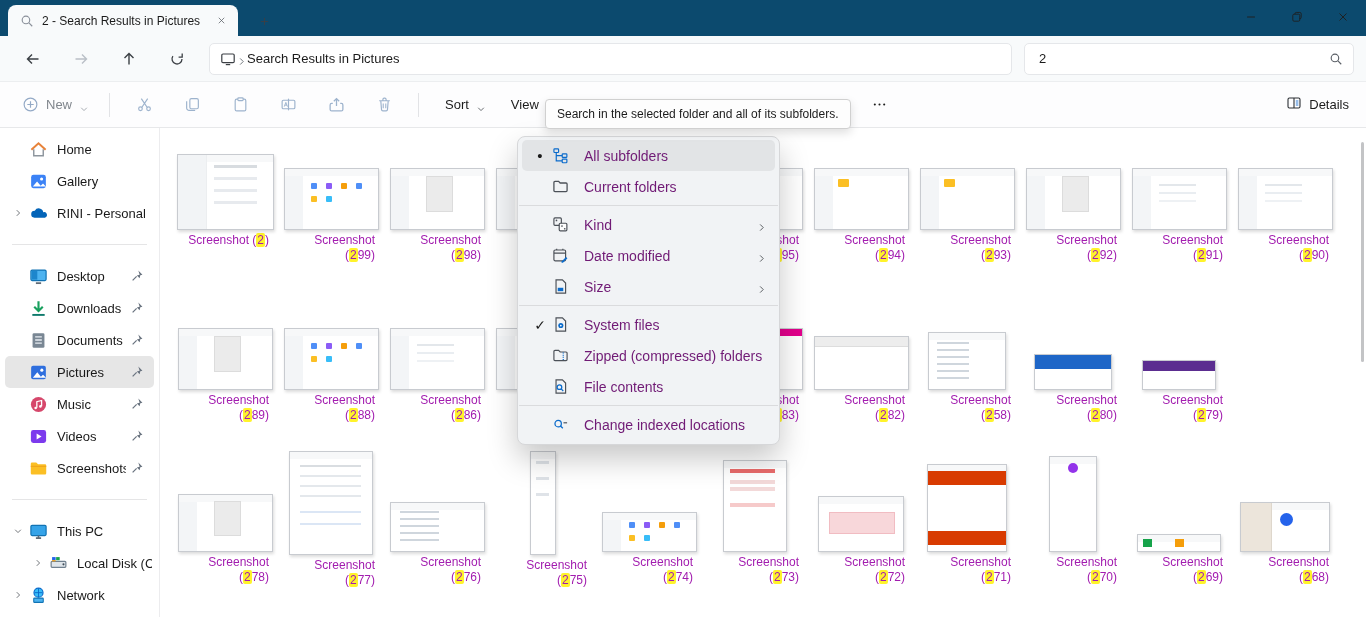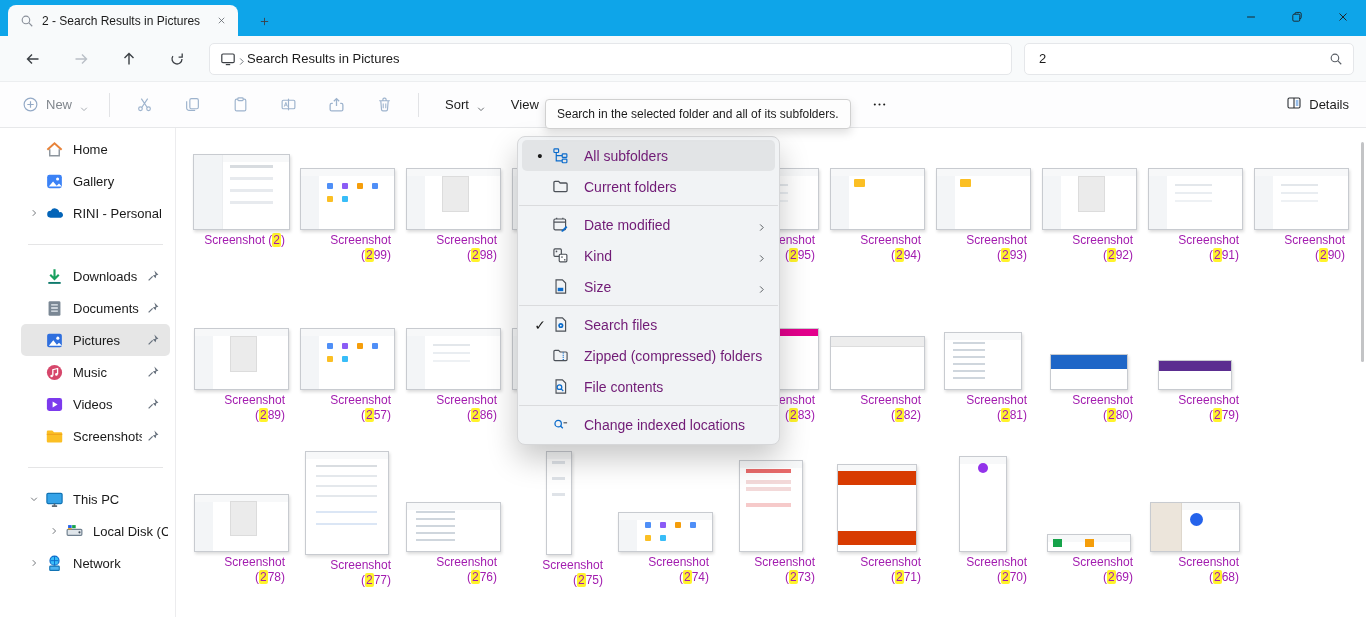--- a/index.html
+++ b/index.html
@@ -1,20 +1,20 @@
 <!DOCTYPE html>
 <html><head>
 <meta charset="utf-8">
 <style>
   html,body{margin:0;padding:0;}
   body{width:1366px;height:618px;overflow:hidden;font-family:"Liberation Sans",sans-serif;background:#fff;-webkit-font-smoothing:antialiased;}
   .app{position:relative;width:1366px;height:618px;background:#fff;}
 
   
-  .titlebar{position:relative;height:36px;background:#0ea5e9;}
+  .titlebar{position:relative;height:36px;background:#0c4a6e;}
   .tab{position:absolute;left:8px;top:5px;width:230px;height:31px;background:#f8fafb;border-radius:8px 8px 0 0;display:flex;align-items:center;padding:0 8px 0 12px;box-sizing:border-box;gap:8px;}
   .tab-icon{width:14px;height:14px;color:#8a909a;flex:0 0 auto;}
   .tab-title{flex:1;font-size:12px;color:#1b1b1b;white-space:nowrap;overflow:hidden;}
   .tab-close{width:18px;height:18px;border-radius:4px;color:#5a5f66;display:flex;align-items:center;justify-content:center;}
   .tab-close svg{width:11px;height:11px;}
   .newtab-btn{position:absolute;left:252px;top:9px;width:24px;height:24px;border-radius:5px;color:#3b3f44;display:flex;align-items:center;justify-content:center;}
   .newtab-btn svg{width:13px;height:13px;}
   .win-controls{position:absolute;right:0;top:0;height:34px;display:flex;}
   .wc{width:46px;height:34px;display:flex;align-items:center;justify-content:center;color:#1f1f1f;}
   .wc svg{width:14px;height:14px;}
@@ -46,21 +46,21 @@
   .tb-txtbtn .i-chevron{width:10px;height:10px;color:#55595e;}
   .tb-spacer{width:298px;flex:0 0 auto;}
   .tb-ellipsis{width:34px;height:32px;display:flex;align-items:center;justify-content:center;color:#1b1b1b;border-radius:5px;flex:0 0 auto;}
   .tb-ellipsis svg{width:15px;height:15px;}
   .tb-flex{flex:1;}
   .tb-details{height:32px;display:flex;align-items:center;gap:7px;padding:0 9px;margin-right:8px;border-radius:5px;flex:0 0 auto;}
   .tb-details svg{width:16px;height:16px;}
   .tb-details .lbl{font-size:13px;color:#1b1b1b;}
 
   
-  .main{display:flex;height:489px;padding-left:16px;}
+  .main{display:flex;height:489px;}
   .sidebar{width:160px;box-sizing:border-box;border-right:1px solid #ececee;padding-top:5px;overflow:hidden;flex:0 0 auto;}
   .side-item{height:32px;margin:0 5px;padding:0 2px;border-radius:5px;display:flex;align-items:center;}
   .side-item.selected{background:#e6e6e6;}
   .side-expander{width:22px;height:12px;display:flex;align-items:center;justify-content:center;color:#5f6368;flex:0 0 auto;}
   .side-expander svg{width:10px;height:10px;}
   .side-item.indent .side-expander{margin-left:20px;}
   .side-icon{width:19px;height:19px;margin-right:9px;flex:0 0 auto;}
   .side-icon svg{width:19px;height:19px;}
   .side-label{font-size:13px;color:#191919;white-space:nowrap;overflow:hidden;flex:1;}
   .side-pin{width:14px;height:14px;margin-left:4px;margin-right:8px;color:#68727e;flex:0 0 auto;}
@@ -322,20 +322,33 @@
           </span>
           <span class="side-icon"><svg viewBox="0 0 16 16">
               <path d="M4.6 11.5a2.9 2.9 0 01.3-5.8A3.8 3.8 0 0112 6.9a2.4 2.4 0 011.4 4.6z" fill="#0364b8"></path>
             </svg></span>
           <span class="side-label">RINI - Personal</span>
         </div>
         <div class="side-sep"></div>
         <div class="side-item">
           <span class="side-expander"></span>
           <span class="side-icon"><svg viewBox="0 0 16 16">
+              <rect x="1.6" y="2.6" width="12.8" height="8.8" rx="1" fill="#4db3f0" stroke="#1173b4" stroke-width="1"></rect>
+              <rect x="2.4" y="3.4" width="4.6" height="7.2" fill="#1d86cc"></rect>
+              <path d="M5.8 13.6h4.4" stroke="#5f6b76" stroke-width="1.5"></path>
+            </svg></span>
+          <span class="side-label">Desktop</span>
+          <span class="side-pin"><svg viewBox="0 0 16 16">
+              <path d="M9.5 1.8L14.2 6.5l-2.4.6-.8 3.4-3.2-3.2 3.2-.8z" fill="currentColor"></path>
+              <path d="M7.6 8.4L3 13" stroke="currentColor" stroke-width="1.4" fill="none"></path>
+            </svg></span>
+        </div>
+        <div class="side-item">
+          <span class="side-expander"></span>
+          <span class="side-icon"><svg viewBox="0 0 16 16">
               <path d="M8 1.8v8M4.4 6.6L8 10.2l3.6-3.6" fill="none" stroke="#18a05e" stroke-width="1.8"></path>
               <path d="M2.8 13.4h10.4" stroke="#0f7a6c" stroke-width="1.6"></path>
             </svg></span>
           <span class="side-label">Downloads</span>
           <span class="side-pin"><svg viewBox="0 0 16 16">
               <path d="M9.5 1.8L14.2 6.5l-2.4.6-.8 3.4-3.2-3.2 3.2-.8z" fill="currentColor"></path>
               <path d="M7.6 8.4L3 13" stroke="currentColor" stroke-width="1.4" fill="none"></path>
             </svg></span>
         </div>
         <div class="side-item">
@@ -491,21 +504,21 @@
               <div class="file-label"><span>Screenshot (</span><span class="hl">2</span><span>90)</span></div>
             </div>
           </div>
           <div class="file-row row2">
             <div class="file-cell">
               <div class="thumb v-explorer-menu" style="width: 95px; height: 62px;"></div>
               <div class="file-label"><span>Screenshot (</span><span class="hl">2</span><span>89)</span></div>
             </div>
             <div class="file-cell">
               <div class="thumb v-explorer-icons" style="width: 95px; height: 62px;"></div>
-              <div class="file-label"><span>Screenshot (</span><span class="hl">2</span><span>57)</span></div>
+              <div class="file-label"><span>Screenshot (</span><span class="hl">2</span><span>88)</span></div>
             </div>
             <div class="file-cell">
               <div class="thumb v-explorer" style="width: 95px; height: 62px;"></div>
               <div class="file-label"><span>Screenshot (</span><span class="hl">2</span><span>86)</span></div>
             </div>
             <div class="file-cell">
               <div class="thumb v-explorer" style="width: 95px; height: 62px;"></div>
               <div class="file-label"><span>Screenshot (</span><span class="hl">2</span><span>85)</span></div>
             </div>
             <div class="file-cell">
@@ -515,21 +528,21 @@
             <div class="file-cell">
               <div class="thumb v-pink" style="width: 95px; height: 62px;"></div>
               <div class="file-label"><span>Screenshot (</span><span class="hl">2</span><span>83)</span></div>
             </div>
             <div class="file-cell">
               <div class="thumb v-finder" style="width: 95px; height: 54px;"></div>
               <div class="file-label"><span>Screenshot (</span><span class="hl">2</span><span>82)</span></div>
             </div>
             <div class="file-cell">
               <div class="thumb v-tree" style="width: 78px; height: 58px;"></div>
-              <div class="file-label"><span>Screenshot (</span><span class="hl">2</span><span>81)</span></div>
+              <div class="file-label"><span>Screenshot (</span><span class="hl">2</span><span>58)</span></div>
             </div>
             <div class="file-cell">
               <div class="thumb v-blue-banner" style="width: 78px; height: 36px;"></div>
               <div class="file-label"><span>Screenshot (</span><span class="hl">2</span><span>80)</span></div>
             </div>
             <div class="file-cell">
               <div class="thumb v-purple-banner" style="width: 74px; height: 30px;"></div>
               <div class="file-label"><span>Screenshot (</span><span class="hl">2</span><span>79)</span></div>
             </div>
           </div>
@@ -550,20 +563,24 @@
               <div class="thumb v-strip" style="width: 26px; height: 104px;"></div>
               <div class="file-label"><span>Screenshot (</span><span class="hl">2</span><span>75)</span></div>
             </div>
             <div class="file-cell">
               <div class="thumb v-explorer-icons" style="width: 95px; height: 40px;"></div>
               <div class="file-label"><span>Screenshot (</span><span class="hl">2</span><span>74)</span></div>
             </div>
             <div class="file-cell">
               <div class="thumb v-product" style="width: 64px; height: 92px;"></div>
               <div class="file-label"><span>Screenshot (</span><span class="hl">2</span><span>73)</span></div>
+            </div>
+            <div class="file-cell">
+              <div class="thumb v-pink-alert" style="width: 86px; height: 56px;"></div>
+              <div class="file-label"><span>Screenshot (</span><span class="hl">2</span><span>72)</span></div>
             </div>
             <div class="file-cell">
               <div class="thumb v-office-red" style="width: 80px; height: 88px;"></div>
               <div class="file-label"><span>Screenshot (</span><span class="hl">2</span><span>71)</span></div>
             </div>
             <div class="file-cell">
               <div class="thumb v-account-panel" style="width: 48px; height: 96px;"></div>
               <div class="file-label"><span>Screenshot (</span><span class="hl">2</span><span>70)</span></div>
             </div>
             <div class="file-cell">
@@ -592,66 +609,66 @@
         <span class="mi-label">All subfolders</span>
       </div>
       <div class="menu-item">
         <span class="mi-state"></span>
         <span class="mi-icon"><svg viewBox="0 0 16 16">
             <path d="M1.8 4.2a1 1 0 011-1h3.4l1.5 1.5h5.5a1 1 0 011 1v6.1a1 1 0 01-1 1H2.8a1 1 0 01-1-1z" fill="none" stroke="#4c5158" stroke-width="1.2"></path>
           </svg></span>
         <span class="mi-label">Current folders</span>
       </div>
       <div class="menu-sep"></div>
-      <div class="menu-item">
-        <span class="mi-state"></span>
-        <span class="mi-icon"><svg viewBox="0 0 16 16">
-            <rect x="1.8" y="2.8" width="11" height="10.2" rx="1.2" fill="none" stroke="#4c5158" stroke-width="1.1"></rect>
-            <path d="M1.8 5.8h11M4.4 2.8V1.6M10.2 2.8V1.6" stroke="#4c5158" stroke-width="1.1"></path>
-            <path d="M9 13.6l4.2-4.2 1.3 1.3-4.2 4.2H9z" fill="#0b6bcb"></path>
-          </svg></span>
-        <span class="mi-label">Date modified</span>
-        <span class="mi-chevron"><svg viewBox="0 0 16 16">
-            <path d="M6 3.5L10.5 8 6 12.5" fill="none" stroke="currentColor" stroke-width="1.4"></path>
-          </svg></span>
-      </div>
       <div class="menu-item">
         <span class="mi-state"></span>
         <span class="mi-icon"><svg viewBox="0 0 16 16">
             <rect x="1.8" y="1.8" width="7" height="7" rx="1" fill="none" stroke="#4c5158" stroke-width="1.1"></rect>
             <circle cx="4.2" cy="4.2" r=".8" fill="#4c5158"></circle>
             <rect x="6.8" y="6.8" width="7.2" height="7.2" rx="1" fill="#fdfdfd" stroke="#4c5158" stroke-width="1.1"></rect>
             <circle cx="9.4" cy="9.4" r=".8" fill="#4c5158"></circle>
             <circle cx="12" cy="12" r=".8" fill="#4c5158"></circle>
           </svg></span>
         <span class="mi-label">Kind</span>
         <span class="mi-chevron"><svg viewBox="0 0 16 16">
             <path d="M6 3.5L10.5 8 6 12.5" fill="none" stroke="currentColor" stroke-width="1.4"></path>
           </svg></span>
       </div>
       <div class="menu-item">
         <span class="mi-state"></span>
         <span class="mi-icon"><svg viewBox="0 0 16 16">
+            <rect x="1.8" y="2.8" width="11" height="10.2" rx="1.2" fill="none" stroke="#4c5158" stroke-width="1.1"></rect>
+            <path d="M1.8 5.8h11M4.4 2.8V1.6M10.2 2.8V1.6" stroke="#4c5158" stroke-width="1.1"></path>
+            <path d="M9 13.6l4.2-4.2 1.3 1.3-4.2 4.2H9z" fill="#0b6bcb"></path>
+          </svg></span>
+        <span class="mi-label">Date modified</span>
+        <span class="mi-chevron"><svg viewBox="0 0 16 16">
+            <path d="M6 3.5L10.5 8 6 12.5" fill="none" stroke="currentColor" stroke-width="1.4"></path>
+          </svg></span>
+      </div>
+      <div class="menu-item">
+        <span class="mi-state"></span>
+        <span class="mi-icon"><svg viewBox="0 0 16 16">
             <path d="M3.8 1.8h6l3 3v9.4h-9z" fill="none" stroke="#4c5158" stroke-width="1.1"></path>
             <path d="M5.4 9.2h5.2v3.2H5.4z" fill="#0b6bcb"></path>
           </svg></span>
         <span class="mi-label">Size</span>
         <span class="mi-chevron"><svg viewBox="0 0 16 16">
             <path d="M6 3.5L10.5 8 6 12.5" fill="none" stroke="currentColor" stroke-width="1.4"></path>
           </svg></span>
       </div>
       <div class="menu-sep"></div>
       <div class="menu-item">
         <span class="mi-state">✓</span>
         <span class="mi-icon"><svg viewBox="0 0 16 16">
             <path d="M3.8 1.8h6l3 3v9.4h-9z" fill="none" stroke="#4c5158" stroke-width="1.1"></path>
             <circle cx="8.3" cy="9" r="2.4" fill="#0b6bcb"></circle>
             <circle cx="8.3" cy="9" r=".8" fill="#fff"></circle>
           </svg></span>
-        <span class="mi-label">Search files</span>
+        <span class="mi-label">System files</span>
       </div>
       <div class="menu-item">
         <span class="mi-state"></span>
         <span class="mi-icon"><svg viewBox="0 0 16 16">
             <path d="M1.8 4.2a1 1 0 011-1h3.4l1.5 1.5h5.5a1 1 0 011 1v6.1a1 1 0 01-1 1H2.8a1 1 0 01-1-1z" fill="none" stroke="#4c5158" stroke-width="1.1"></path>
             <path d="M10.6 5.2v1m0 1v1m0 1v1m0 1v1" stroke="#0b6bcb" stroke-width="1.2"></path>
           </svg></span>
         <span class="mi-label">Zipped (compressed) folders</span>
       </div>
       <div class="menu-item">

